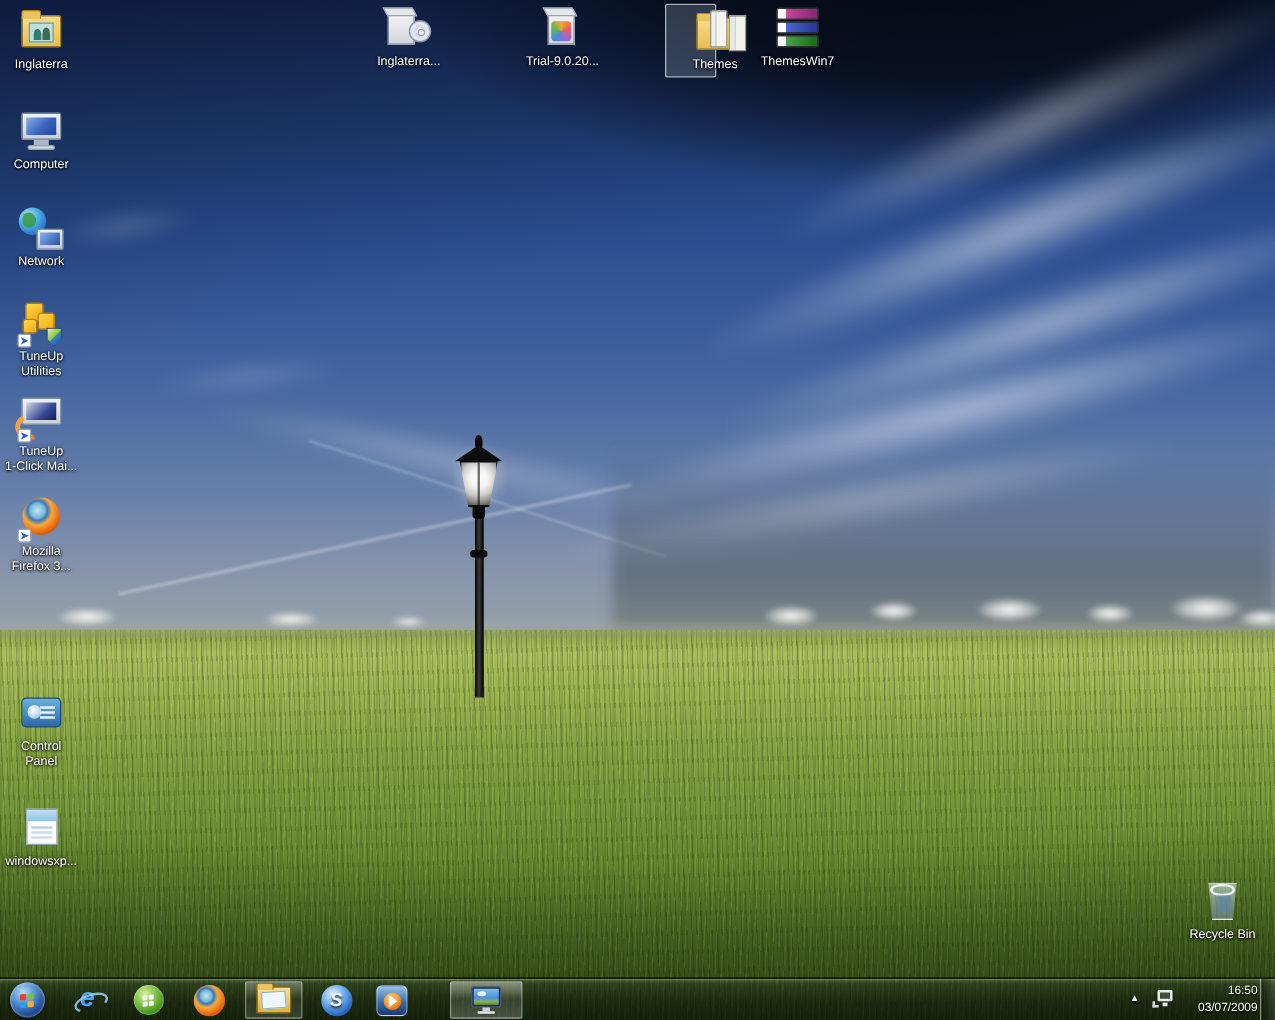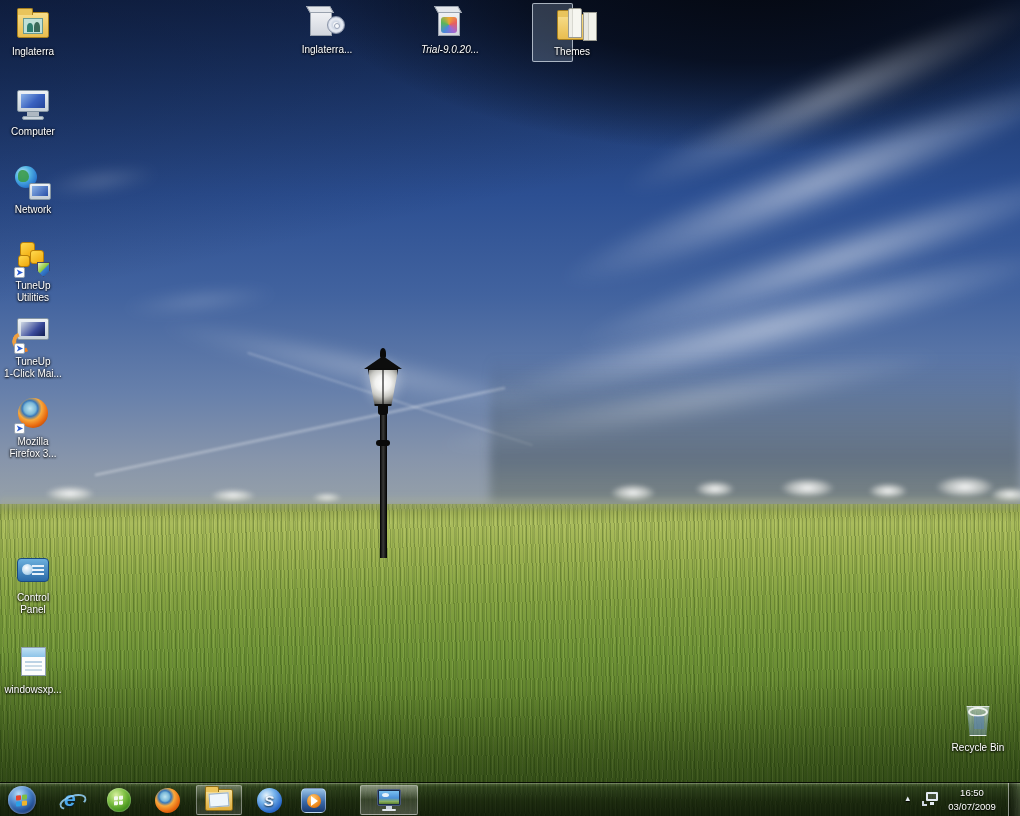--- a/index.html
+++ b/index.html
@@ -173,21 +173,21 @@
   .disp .scr::after { content:""; position:absolute; left:3px; top:2px; width:7px; height:4px; border-radius:50%; background:rgba(255,255,255,0.85); }
   .disp .stand { position:absolute; left:10px; top:18px; width:6px; height:3px; background:#c8d2dc; }
   .disp .foot { position:absolute; left:6px; top:21px; width:14px; height:2px; border-radius:1px; background:#dfe6ec; }
 
   .tray { position:absolute; right:0; top:0; height:34px; }
   .tray-arrow { position:absolute; right:110px; top:10px; color:#e8eef4; font-size:9px; text-shadow:0 1px 1px #000; cursor:pointer; }
   .tray-net { position:absolute; right:82px; top:8px; width:16px; height:16px; }
   .tray-net .m { position:absolute; right:0; top:1px; width:12px; height:9px; border:2px solid #e4ebf2; border-radius:1px; background:rgba(255,255,255,0.15); }
   .tray-net .s { position:absolute; right:4px; top:11px; width:4px; height:3px; background:#e4ebf2; }
   .tray-net .c { position:absolute; left:0; bottom:1px; width:5px; height:5px; border-left:2px solid #cfd8e0; border-bottom:2px solid #cfd8e0; }
-  .clock { position:absolute; right:14px; top:3px; width:68px; text-align:center; color:#fff; font-size:9.5px; line-height:1.45;
+  .clock { position:absolute; right:14px; top:3px; width:68px; text-align:right; color:#fff; font-size:9.5px; line-height:1.45;
     text-shadow:0 1px 1px #000; cursor:default; }
   .show-desktop { position:absolute; right:0; top:0; width:12px; height:34px;
     border-left:1px solid rgba(255,255,255,0.45); background:linear-gradient(90deg, rgba(0,0,0,0.35), rgba(255,255,255,0.12)); }
 </style>
 </head>
 <body>
 
 <div class="desktop">
 
   <div class="sky">
@@ -293,32 +293,40 @@
     <div class="lbl">windowsxp...</div>
   </div>
 
   <div class="dicon" style="left:287px; top:4px; width:80px;">
     <div class="ico">
         <div class="box3d"></div>
         <div class="cd"></div>
       </div>
     <div class="lbl">Inglaterra...</div>
   </div>
-  <div class="dicon" style="left:410px; top:4px; width:80px;font-style:italic;">
+  <div class="dicon" style="left:410px; top:4px; width:80px;">
     <div class="ico">
         <div class="box3d box-color" style="left:7px;"></div>
       </div>
     <div class="lbl">Trial-9.0.20...</div>
   </div>
   <div class="dicon selected" style="left:532px; top:3px; width:41px;padding-left:21px;">
     <div class="ico">
       <div class="folder" style="top:8px;"></div>
         <div class="books" style="left:14px;"></div>
     </div>
     <div class="lbl">Themes</div>
+  </div>
+  <div class="dicon" style="left:598px; top:4px; width:80px;">
+    <div class="ico">
+      <div class="rarbook rar1"></div>
+        <div class="rarbook rar2"></div>
+        <div class="rarbook rar3"></div>
+    </div>
+    <div class="lbl">ThemesWin7</div>
   </div>
 
   <div class="dicon" style="left:938px; top:702px; width:80px;">
     <div class="ico">
         <div class="bin"></div>
       </div>
     <div class="lbl">Recycle Bin</div>
   </div>
 
   <div class="taskbar">

